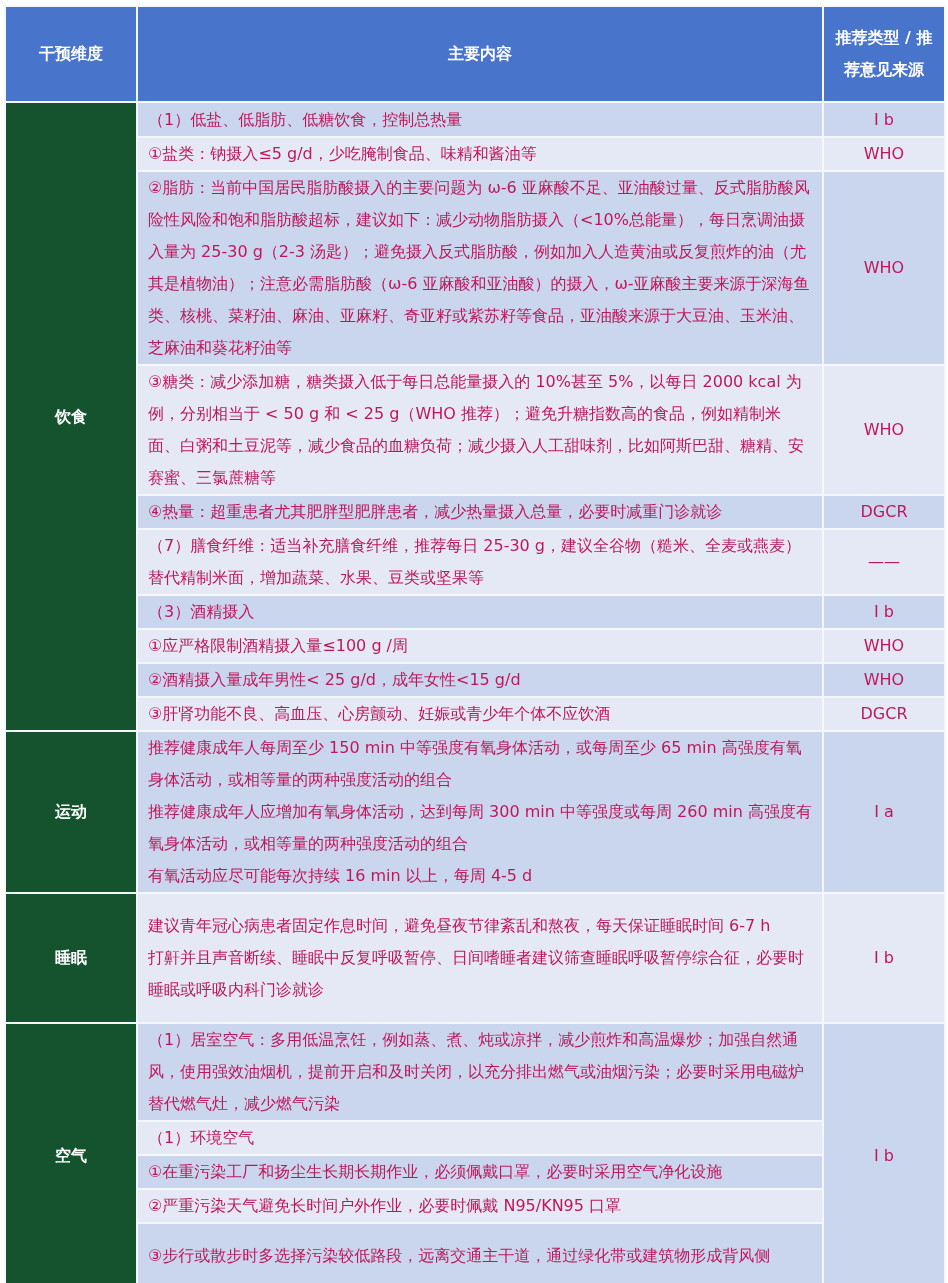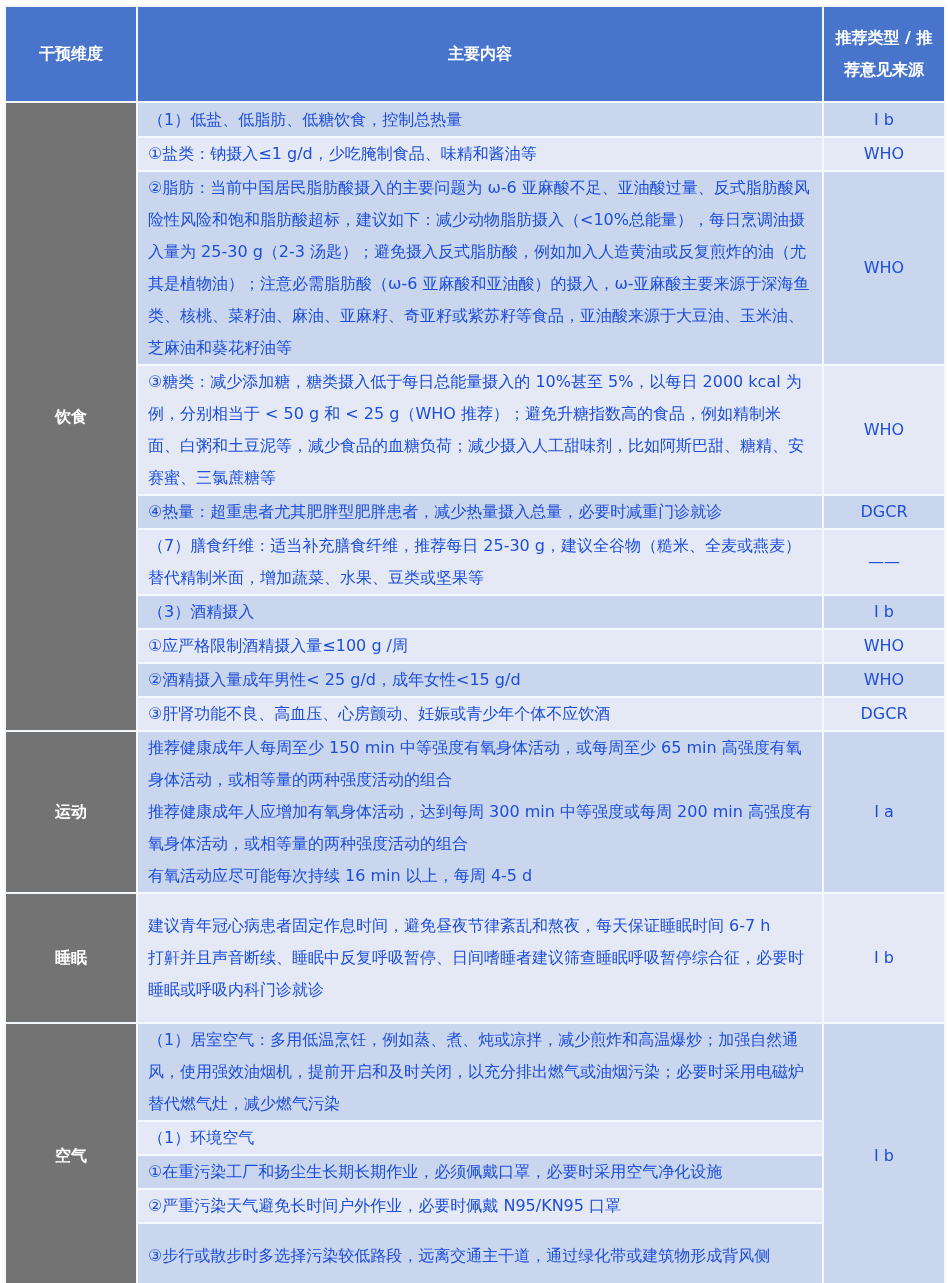--- a/index.html
+++ b/index.html
@@ -6,37 +6,37 @@
   body { width: 948px; height: 1283px; position: relative; overflow: hidden;
          font-family: "DejaVu Sans", "Liberation Sans", sans-serif; }
   table.guide {
     position: absolute; left: 4px; top: 5px;
     width: 940px; border-collapse: collapse; table-layout: fixed;
   }
   table.guide td, table.guide th {
     border: 2px solid #f4f7fc;
     padding: 0 10px;
     font-size: 16px;
-    color: #1d4ed8;
+    color: #be185d;
     line-height: 32px;
     vertical-align: middle;
   }
   col.c1 { width: 132px; }
   col.c2 { width: 686px; }
   col.c3 { width: 122px; }
   th {
     background: #4874cb;
     color: #ffffff !important;
     font-weight: bold;
     font-size: 16px;
     text-align: center;
   }
   th.h3 { line-height: 32px; padding: 0 8px; margin-left: 35px; }
   td.dim {
-    background: #737373;
+    background: #14532d;
     color: #ffffff !important;
     font-weight: bold;
     text-align: center;
   }
   td.rec { text-align: center; }
   .dark { background: #c9d6ee; }
   .light { background: #e4e9f5; }
   .content-line { display: block; }
 </style>
 </head>
@@ -56,21 +56,21 @@
     </tr>
   </thead>
   <tbody>
 
     <tr class="dark" style="height:35px">
       <td class="dim" rowspan="10">饮食</td>
       <td>（1）低盐、低脂肪、低糖饮食，控制总热量</td>
       <td class="rec">Ⅰ b</td>
     </tr>
     <tr class="light" style="height:33px">
-      <td>①盐类：钠摄入≤1 g/d，少吃腌制食品、味精和酱油等</td>
+      <td>①盐类：钠摄入≤5 g/d，少吃腌制食品、味精和酱油等</td>
       <td class="rec">WHO</td>
     </tr>
     <tr class="dark" style="height:169px">
       <td>②脂肪：当前中国居民脂肪酸摄入的主要问题为 ω-6 亚麻酸不足、亚油酸过量、反式脂肪酸风险性风险和饱和脂肪酸超标，建议如下：减少动物脂肪摄入（&lt;10%总能量），每日烹调油摄入量为 25-30 g（2-3 汤匙）；避免摄入反式脂肪酸，例如加入人造黄油或反复煎炸的油（尤其是植物油）；注意必需脂肪酸（ω-6 亚麻酸和亚油酸）的摄入，ω-亚麻酸主要来源于深海鱼类、核桃、菜籽油、麻油、亚麻籽、奇亚籽或紫苏籽等食品，亚油酸来源于大豆油、玉米油、芝麻油和葵花籽油等</td>
       <td class="rec">WHO</td>
     </tr>
     <tr class="light" style="height:129px">
       <td>③糖类：减少添加糖，糖类摄入低于每日总能量摄入的 10%甚至 5%，以每日 2000 kcal 为例，分别相当于 &lt; 50 g 和 &lt; 25 g（WHO 推荐）；避免升糖指数高的食品，例如精制米面、白粥和土豆泥等，减少食品的血糖负荷；减少摄入人工甜味剂，比如阿斯巴甜、糖精、安赛蜜、三氯蔗糖等</td>
       <td class="rec">WHO</td>
     </tr>
@@ -96,21 +96,21 @@
     </tr>
     <tr class="light" style="height:32px">
       <td>③肝肾功能不良、高血压、心房颤动、妊娠或青少年个体不应饮酒</td>
       <td class="rec">DGCR</td>
     </tr>
 
     <tr class="dark" style="height:162px">
       <td class="dim">运动</td>
       <td>
         <span class="content-line">推荐健康成年人每周至少 150 min 中等强度有氧身体活动，或每周至少 65 min 高强度有氧身体活动，或相等量的两种强度活动的组合</span>
-        <span class="content-line">推荐健康成年人应增加有氧身体活动，达到每周 300 min 中等强度或每周 200 min 高强度有氧身体活动，或相等量的两种强度活动的组合</span>
+        <span class="content-line">推荐健康成年人应增加有氧身体活动，达到每周 300 min 中等强度或每周 260 min 高强度有氧身体活动，或相等量的两种强度活动的组合</span>
         <span class="content-line">有氧活动应尽可能每次持续 16 min 以上，每周 4-5 d</span>
       </td>
       <td class="rec">Ⅰ a</td>
     </tr>
 
     <tr class="light" style="height:130px">
       <td class="dim">睡眠</td>
       <td>
         <span class="content-line">建议青年冠心病患者固定作息时间，避免昼夜节律紊乱和熬夜，每天保证睡眠时间 6-7 h</span>
         <span class="content-line">打鼾并且声音断续、睡眠中反复呼吸暂停、日间嗜睡者建议筛查睡眠呼吸暂停综合征，必要时睡眠或呼吸内科门诊就诊</span>

